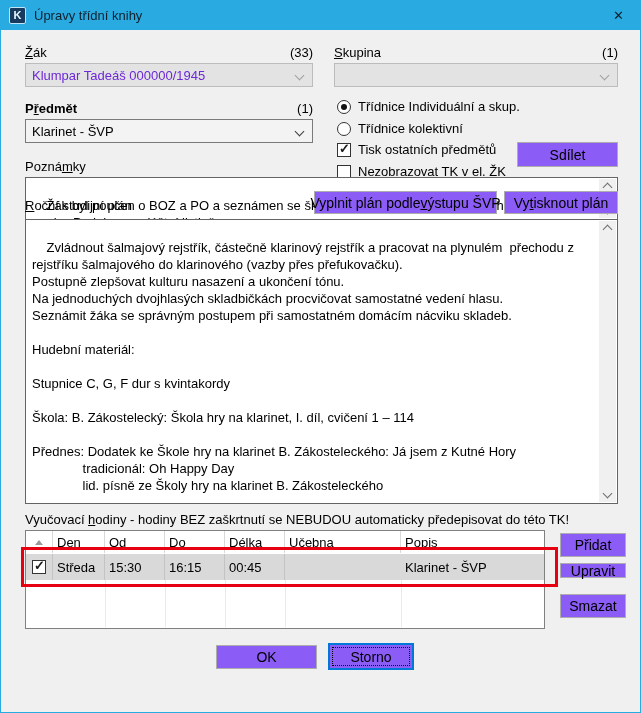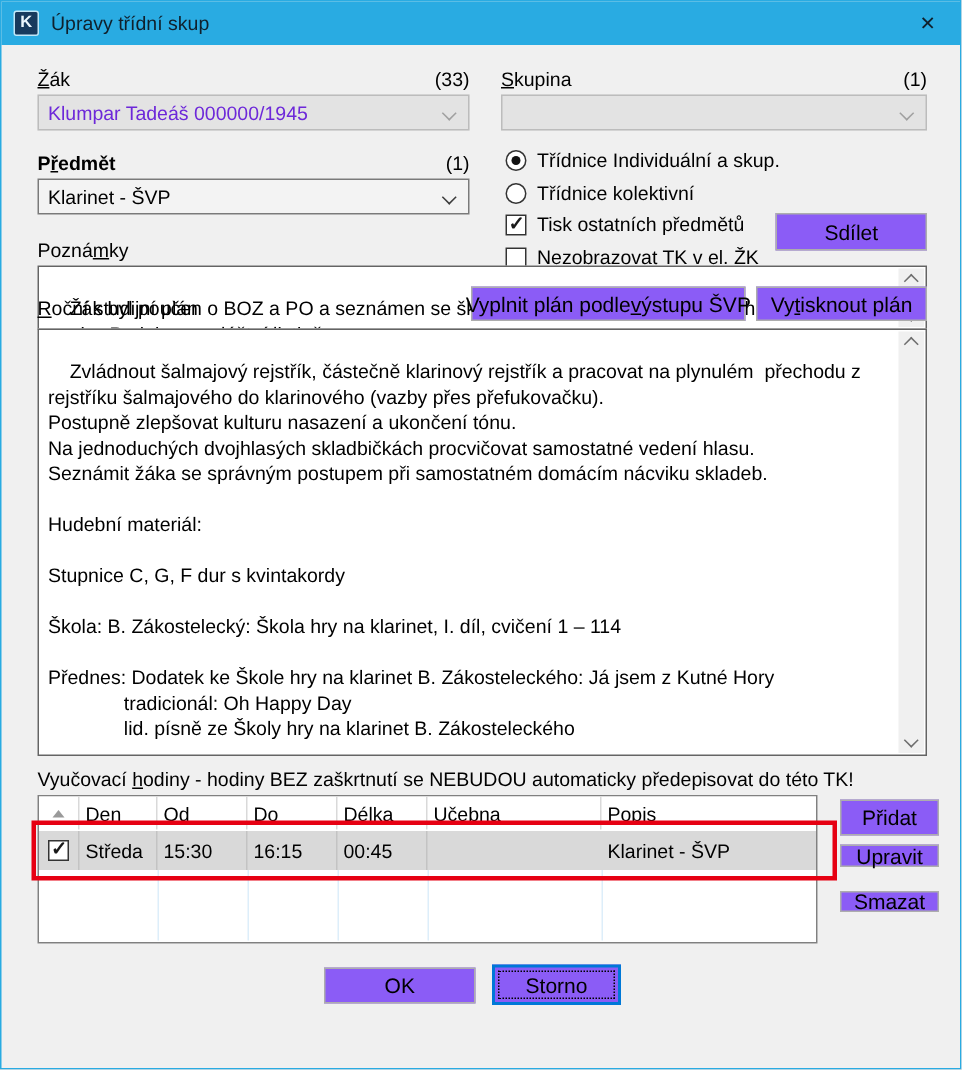--- a/index.html
+++ b/index.html
@@ -88,21 +88,21 @@
 
   u { text-decoration:underline; }
 </style>
 </head>
 <body>
 
 <div class="window">
 
   <div class="titlebar">
     <span class="app-icon">K</span>
-    <span class="title">Úpravy třídní skup</span>
+    <span class="title">Úpravy třídní knihy</span>
     <span class="close-btn">✕</span>
   </div>
 
   <div class="label" style="left:24px; top:44px;"><u>Ž</u>ák</div>
   <div class="count" style="left:24px; top:44px; width:288px;">(33)</div>
   <div class="combo disabled" style="left:24px; top:62px; width:288px;">
     <span class="value">Klumpar Tadeáš 000000/1945</span>
     <span class="chev"></span>
   </div>
 
@@ -205,18 +205,18 @@
     <div class="grid-line" style="left:139px;"></div>
     <div class="grid-line" style="left:199px;"></div>
     <div class="grid-line" style="left:259px;"></div>
     <div class="grid-line" style="left:375px;"></div>
   </div>
 
   <div class="red-annotation"></div>
 
   <div class="btn" style="left:559px; top:532px; width:66px; height:24px;">Přidat</div>
   <div class="btn" style="left:559px; top:562px; width:66px; height:15px;">Upravit</div>
-  <div class="btn" style="left:559px; top:593px; width:66px; height:14px;">Smazat</div>
+  <div class="btn" style="left:559px; top:593px; width:66px; height:24px;">Smazat</div>
 
   <div class="btn" style="left:215px; top:644px; width:101px; height:24px;">OK</div>
   <div class="btn focused" style="left:327px; top:642px; width:86px; height:27px;">Storno</div>
 
 </div>
 
 </body></html>

